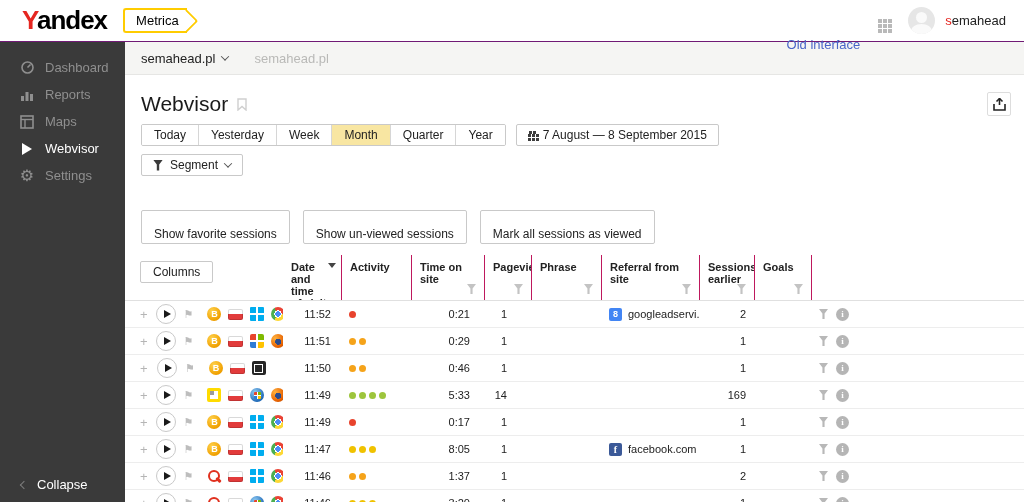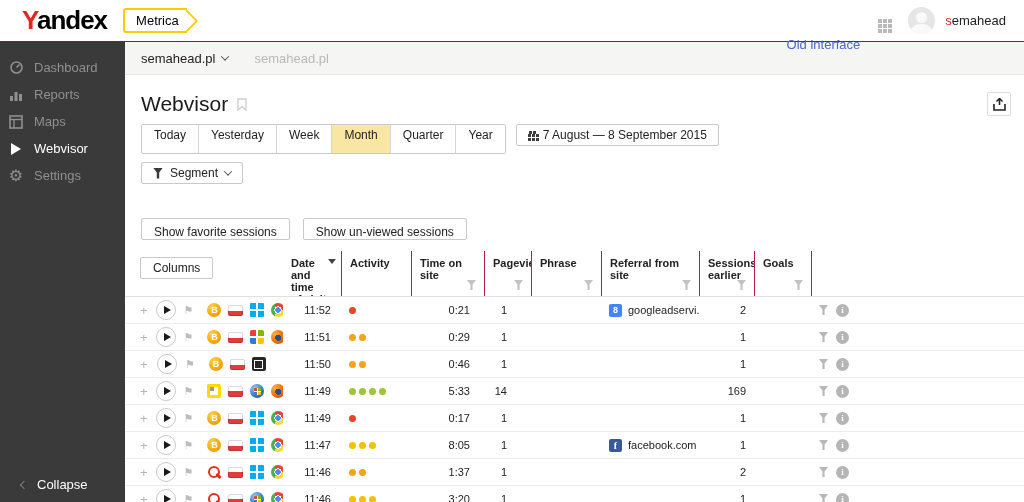--- a/index.html
+++ b/index.html
@@ -19,21 +19,21 @@
   .gridicon { width:4px; height:4px; background:#b9b9b9; color:#b9b9b9; box-shadow:5px 0,10px 0,0 5px,5px 5px,10px 5px,0 10px,5px 10px,10px 10px; margin-right:8px; }
   .avatar { width:27px; height:27px; border-radius:50%; background:#e6e6e6; position:relative; overflow:hidden; }
   .avatar::before { content:""; position:absolute; left:8px; top:5px; width:11px; height:11px; border-radius:50%; background:#fafafa; }
   .avatar::after { content:""; position:absolute; left:3px; top:17px; width:21px; height:14px; border-radius:50%; background:#fafafa; }
   .username { font-size:13px; color:#222; display:inline-block; margin-left:-8px; }
   .username::first-letter { color:#e52620; }
 
   
   .sidebar { position:absolute; top:42px; left:0; width:125px; height:460px; background:#3a3a3a; z-index:4; }
   .snav { padding-top:12px; }
-  .sitem { display:flex; align-items:center; height:27px; padding-left:8px; cursor:pointer; color:#8f8f8f; font-size:13px; }
+  .sitem { display:flex; align-items:center; height:27px; padding-left:19px; cursor:pointer; color:#8f8f8f; font-size:13px; }
   .sitem .sico { width:16px; height:16px; margin-right:10px; display:flex; align-items:center; justify-content:center; }
   .sitem.sel { color:#fff; }
   .sico svg { display:block; }
   .gear-glyph { font-size:16px; line-height:16px; color:#8f8f8f; }
   .play-tri { width:0; height:0; border-left:10px solid #fff; border-top:6px solid transparent; border-bottom:6px solid transparent; }
   .collapse { position:absolute; bottom:10px; left:21px; color:#ffffff; font-size:13px; cursor:pointer; display:flex; align-items:center; gap:10px; }
   .chev-left { width:6px; height:6px; border-left:1.5px solid #7d7d7d; border-bottom:1.5px solid #7d7d7d; transform:rotate(45deg); }
 
   
   .crumbbar { position:absolute; top:42px; left:125px; width:899px; height:33px; background:#f5f5f3; border-bottom:1px solid #e6e6e4; display:flex; align-items:center; z-index:3; }
@@ -42,34 +42,34 @@
   .crumb-sec { margin-left:26px; font-size:13px; color:#b9b9b7; }
 
   
   .main { position:absolute; top:76px; left:125px; width:899px; height:426px; background:#fff; }
   .titlerow { margin:16px 0 0 16px; display:flex; align-items:center; gap:9px; }
   .ptitle { font-size:21px; color:#1a1a1a; }
   .bookmark svg { display:block; }
   .exportbtn { position:absolute; top:16px; right:13px; width:24px; height:24px; border:1px solid #ddd; border-radius:2px; background:#fff; display:flex; align-items:center; justify-content:center; cursor:pointer; }
 
   .filterrow { margin:8px 0 0 16px; display:flex; gap:10px; }
-  .tabgroup { display:flex; border:1px solid #c9c9c9; border-radius:2px; overflow:hidden; height:30px; }
+  .tabgroup { display:flex; border:1px solid #c9c9c9; border-radius:2px; overflow:hidden; height:22px; }
   .ptab { font-size:12px; color:#222; padding:0 12px; line-height:20px; cursor:pointer; border-right:1px solid #d6d6d6; background:#fff; }
   .ptab:last-child { border-right:none; }
   .ptab.sel { background:#f8e6a2; }
   .datebtn { height:22px; border:1px solid #c9c9c9; border-radius:2px; background:#fff; display:flex; align-items:center; gap:8px; padding:0 11px; font-size:12px; color:#222; cursor:pointer; }
   .calic { width:3px; height:3px; background:#3d3d3d; color:#3d3d3d; box-shadow:4px 0,8px 0,0 4px,4px 4px,8px 4px,1px -3px,5px -3px; margin-right:4px; }
 
   .segrow { margin:8px 0 0 16px; }
   .segbtn { height:22px; border:1px solid #c9c9c9; border-radius:2px; background:#fff; display:inline-flex; align-items:center; gap:7px; padding:0 11px; font-size:12px; color:#222; cursor:pointer; }
   .funnel { display:inline-block; width:9px; height:10px; background:#c3c3c3; clip-path:polygon(0 0,100% 0,62% 45%,62% 100%,38% 100%,38% 45%); }
   .funnel-dark { width:10px; height:11px; background:#3a3a3a; }
 
   .actionsrow { margin:34px 0 0 16px; display:flex; gap:13px; }
-  .actbtn { height:22px; border:1px solid #c9c9c9; border-radius:2px; background:#fff; font-size:12px; color:#222; padding:6px 12px; cursor:pointer; font-family:"Liberation Sans",sans-serif; }
+  .actbtn { height:22px; border:1px solid #c9c9c9; border-radius:2px; background:#fff; font-size:12px; color:#222; padding:16px 12px; cursor:pointer; font-family:"Liberation Sans",sans-serif; }
 
   
   .tablewrap { margin-top:11px; width:899px; }
   .thead, .trow { display:grid; grid-template-columns:158px 58px 70px 73px 47px 70px 98px 55px 57px 1fr; }
   .thead { height:46px; border-bottom:1px solid #e0e0e0; }
   .th { position:relative; font-size:11px; font-weight:bold; color:#222; padding:6px 14px 0 8px; line-height:12px; overflow:hidden; white-space:normal; border-left:1px solid #be185d; }
   .th.nb { border-left:none; }
   .th .funnel { position:absolute; right:8px; bottom:6px; cursor:pointer; }
   .sorttri { position:absolute; top:8px; right:5px; width:0; height:0; border-left:4px solid transparent; border-right:4px solid transparent; border-top:5px solid #444; }
   .th-cols { display:flex; align-items:flex-start; padding:6px 0 0 15px; border-left:none; }
@@ -234,20 +234,21 @@
     <div class="segbtn">
       <span class="funnel funnel-dark"></span>
       <span>Segment</span>
       <span class="chev-down"></span>
     </div>
   </div>
 
   <div class="actionsrow">
     <button class="actbtn">Show favorite sessions</button>
     <button class="actbtn">Show un-viewed sessions</button>
+    <button class="actbtn">Mark all sessions as viewed</button>
   </div>
 
   <div class="tablewrap">
     <div class="thead">
       <div class="th th-cols">
         <button class="colsbtn">Columns</button>
       </div>
       <div class="th nb">
         <span>Date and time of visit</span>
         <span class="sorttri"></span>

